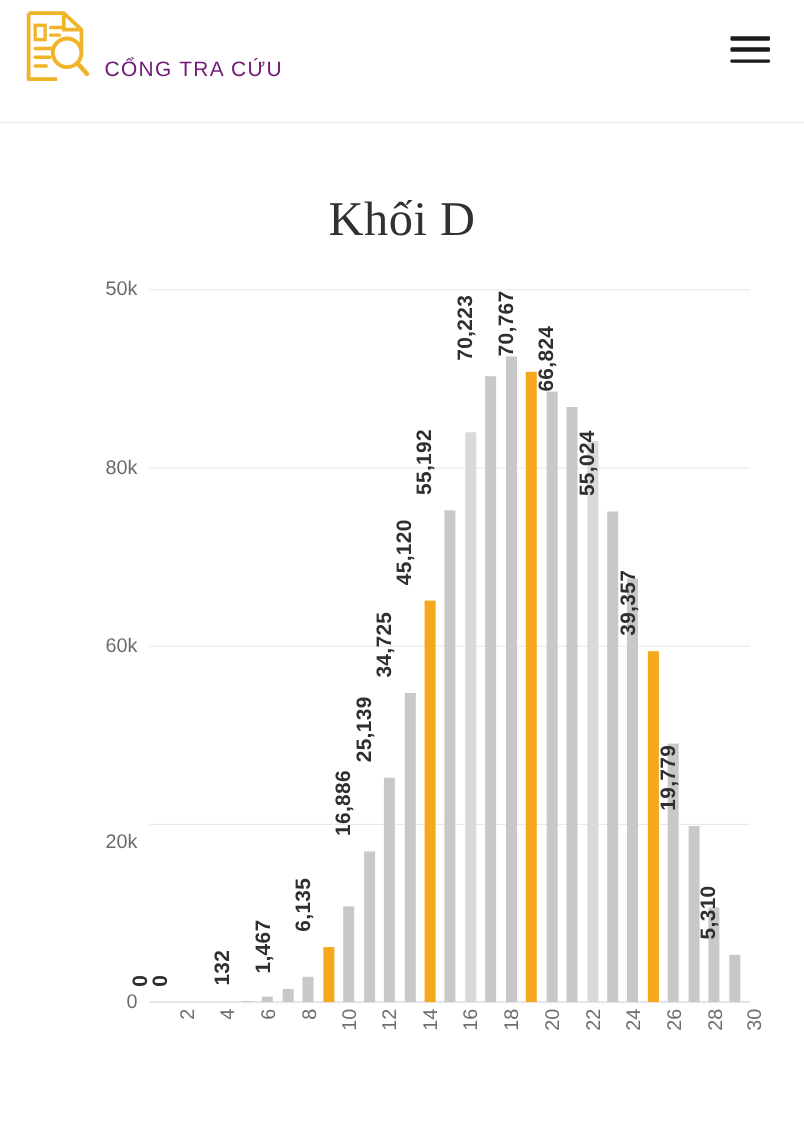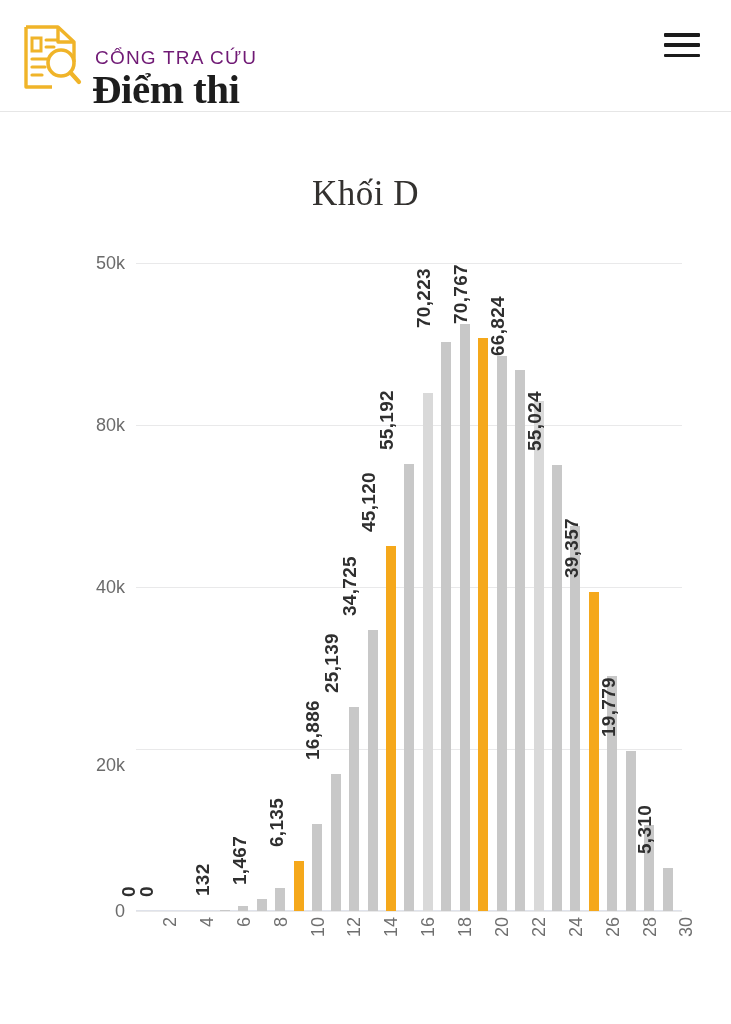--- a/index.html
+++ b/index.html
@@ -48,21 +48,21 @@
     display:block; width:36px; height:3.5px; background:#1b1b1b; border-radius:1px;
   }
 
   
   .chart-wrap {
     position:absolute; left:0; top:112px; width:731px; height:912px;
   }
   .chart-title {
     position:absolute; left:0; top:62px; width:731px; text-align:center;
     font-family:"Liberation Serif", serif;
-    font-size:35px; color:#33312f; font-weight:400; letter-spacing:0.5px;
+    font-size:44px; color:#33312f; font-weight:400; letter-spacing:0.5px;
   }
 
   
   .plot {
     position:absolute; left:136px; top:151px; width:546px; height:648px;
   }
   .gridline {
     position:absolute; left:0; width:546px; height:1px; background:#e9e9ea;
   }
   .axis-base {
@@ -115,40 +115,39 @@
       <path d="M8 4 v60 h26" fill="none" stroke="#f0b429" stroke-width="3.4" stroke-linejoin="round"></path>
       <path d="M40 4 v15 h16" fill="none" stroke="#f0b429" stroke-width="3.4" stroke-linejoin="round"></path>
       <rect x="14" y="15" width="9" height="13" fill="none" stroke="#f0b429" stroke-width="3"></rect>
       <path d="M28 17 h11 M28 24 h8" stroke="#f0b429" stroke-width="3" stroke-linecap="round"></path>
       <path d="M14 36 h18 M14 44 h13 M14 52 h10" stroke="#f0b429" stroke-width="3.2" stroke-linecap="round"></path>
       <circle cx="43" cy="40" r="13" fill="#fff" stroke="#f0b429" stroke-width="3.6"></circle>
       <path d="M52.5 49.5 L61 59" stroke="#f0b429" stroke-width="4.2" stroke-linecap="round"></path>
     </svg>
     <div class="brand-text">
       <div class="brand-line1">CỔNG TRA CỨU</div>
-      <div class="brand-line2">Điểm thi</div>
     </div>
   </div>
 
 
   <div class="hamburger">
     <span></span>
     <span></span>
     <span></span>
   </div>
 </div>
 
 <div class="chart-wrap">
 
   <div class="chart-title">Khối D</div>
 
   <div class="ytick-holder" id="yticks">
       <div class="ytick" style="top: 648px;">0</div>
       <div class="ytick" style="top: 486px; margin-top: 16px;">20k</div>
-      <div class="ytick" style="top: 324px;">40k</div>
+      <div class="ytick" style="top: 324px;">60k</div>
       <div class="ytick" style="top: 162px;">80k</div>
       <div class="ytick" style="top: 0px;">50k</div>
     </div>
 
   <div class="plot">
     <div id="gridlines">
         <div class="gridline" style="top: 648px;"></div>
         <div class="gridline" style="top: 486px;"></div>
         <div class="gridline" style="top: 324px;"></div>
         <div class="gridline" style="top: 162px;"></div>

